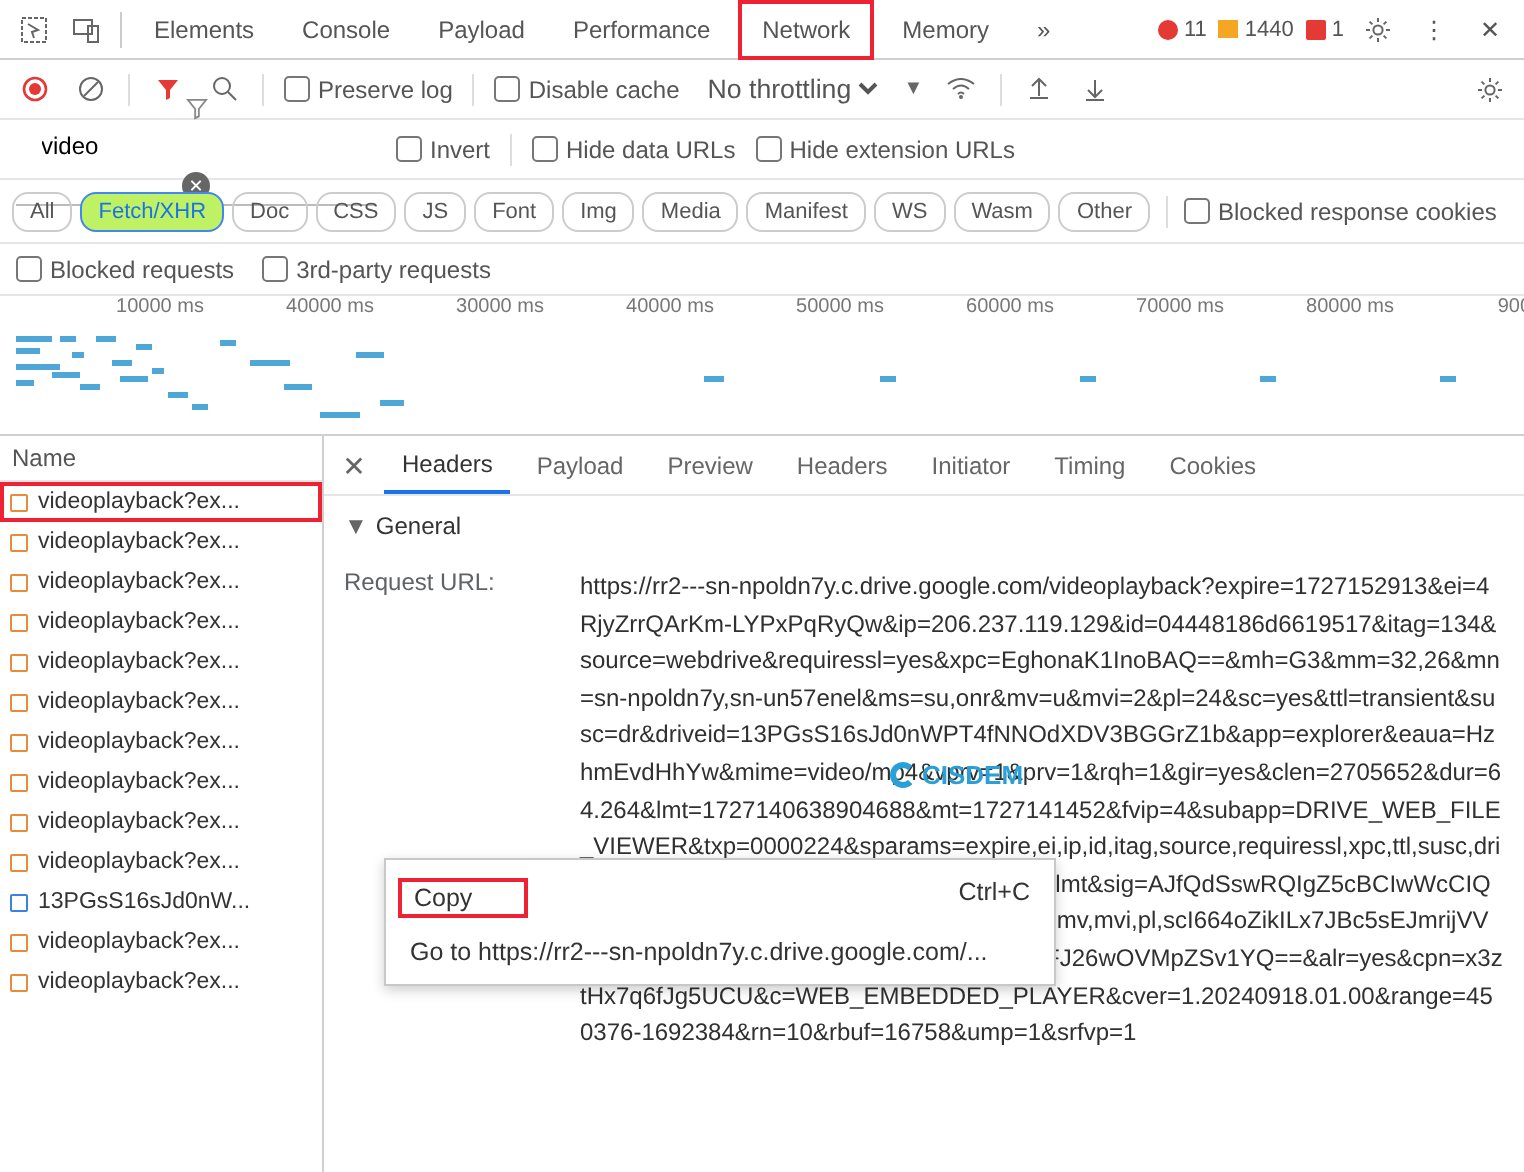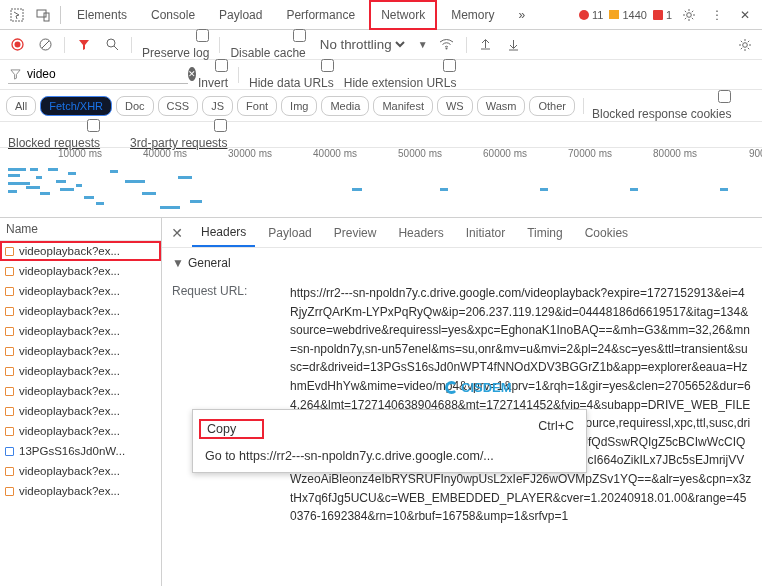--- a/index.html
+++ b/index.html
@@ -12,31 +12,31 @@
 .tab-bar .right { margin-left: auto; gap: 6px; display: flex; align-items: center; }
 .err-badge { display: inline-flex; align-items: center; gap: 3px; font-size: 11px; color: #555; }
 .err-badge .dot { width: 10px; height: 10px; border-radius: 50%; display: inline-block; }
 .dot.red { background: #e53935; }
 .dot.amber { background: #f5a623; width: 0; height: 0; border-left: 5px solid transparent; border-right: 5px solid transparent; border-bottom: 9px solid #f5a623; border-radius: 0; }
 .dot.sq { background: #e53935; border-radius: 1px; }
 .tool-bar { height: 30px; border-bottom: 1px solid #e6e6e6; padding: 0 8px; gap: 10px; }
 .tool-bar .icon-btn { width: 18px; height: 18px; display: flex; align-items: center; justify-content: center; color: #666; cursor: pointer; }
 .record { color: #e53935; }
 .funnel { color: #e53935; }
-.chk { display: inline-flex; align-items: flex-end; gap: 4px; color: #555; flex-direction: column; }
+.chk { display: inline-flex; align-items: flex-start; gap: 4px; color: #555; }
 .chk input { margin: 0; }
 .sel { border: none; color: #555; background: transparent; }
 .filter-bar { height: 30px; border-bottom: 1px solid #e6e6e6; padding: 0 8px; gap: 10px; }
-.filter-input-wrap { display: flex; align-items: center; gap: 6px; width: 180px; border-bottom: 1px solid #bbb; padding: 2px 2px; }
+.filter-input-wrap { display: flex; align-items: center; gap: 6px; width: 180px; border-bottom: 1px solid #bbb; padding: 2px 2px; flex-direction: column; }
 .filter-input-wrap input { border: none; outline: none; flex: 1; font-size: 12px; }
 .clear-x { width: 14px; height: 14px; border-radius: 50%; background: #666; color: #fff; display: flex; align-items: center; justify-content: center; font-size: 9px; cursor: pointer; }
 .type-bar { height: 32px; border-bottom: 1px solid #e6e6e6; padding: 0 6px; gap: 4px; flex-wrap: wrap; }
 .pill { padding: 3px 8px; border: 1px solid #ccc; border-radius: 8px; color: #555; cursor: pointer; font-size: 11px; }
-.pill.active { background: #0f172a; border-color: #4285f4; color: #1a73e8; }
-.extra-bar { height: 26px; border-bottom: 1px solid #e6e6e6; padding: 0 8px; gap: 30px; text-decoration: underline; }
+.pill.active { background: #bef264; border-color: #4285f4; color: #1a73e8; }
+.extra-bar { height: 26px; border-bottom: 1px solid #e6e6e6; padding: 0 8px; gap: 14px; }
 .timeline { height: 70px; border-bottom: 1px solid #d0d0d0; position: relative; overflow: hidden; }
 .tl-labels { display: flex; position: absolute; top: 0; left: 0; right: 0; height: 14px; font-size: 10px; color: #777; }
 .tl-label { position: absolute; transform: translateX(-50%); }
 .tl-body { position: absolute; top: 14px; left: 0; right: 0; bottom: 0; }
 .tl-seg { position: absolute; height: 3px; background: #4fa7d8; }
 .main-split { display: flex; height: calc(586px - 30px - 30px - 30px - 32px - 26px - 70px); }
 .req-list { width: 162px; border-right: 1px solid #d0d0d0; overflow-y: auto; }
 .req-list .hdr { padding: 4px 6px; color: #555; border-bottom: 1px solid #e6e6e6; font-weight: 500; }
 .req-item { display: flex; align-items: center; gap: 5px; padding: 4px 5px; font-size: 11.5px; color: #333; cursor: pointer; white-space: nowrap; overflow: hidden; }
 .req-item .sq { width: 9px; height: 9px; border: 1px solid #e88b3b; display: inline-block; flex-shrink: 0; border-radius: 1px; }
@@ -47,21 +47,21 @@
 .detail-tabs { height: 30px; border-bottom: 1px solid #e6e6e6; display: flex; align-items: center; gap: 4px; padding: 0 4px; }
 .detail-tabs .close { width: 22px; text-align: center; color: #666; cursor: pointer; font-size: 14px; }
 .d-tab { padding: 6px 9px; color: #666; cursor: pointer; font-size: 12px; }
 .d-tab.active { color: #333; border-bottom: 2px solid #1a73e8; }
 .detail-body { flex: 1; overflow: auto; padding: 8px 10px; font-size: 12px; }
 .gen-hdr { color: #333; margin-bottom: 14px; }
 .gen-hdr .tri { display: inline-block; margin-right: 4px; color: #666; }
 .kv { display: flex; gap: 8px; margin-bottom: 4px; align-items: flex-start; }
 .kv .k { color: #5f6368; min-width: 110px; }
 .kv .v { color: #303030; word-break: break-all; flex: 1; line-height: 1.55; }
-.ctx-menu { position: absolute; left: 30px; top: 191px; width: 395px; background: #fff; border: 1px solid #c8c8c8; box-shadow: 0 2px 6px rgba(0,0,0,.2); padding: 4px 0; z-index: 10; }
+.ctx-menu { position: absolute; left: 30px; top: 211px; width: 336px; background: #fff; border: 1px solid #c8c8c8; box-shadow: 0 2px 6px rgba(0,0,0,.2); padding: 4px 0; z-index: 10; }
 .ctx-item { padding: 5px 12px; display: flex; justify-content: space-between; color: #333; cursor: default; font-size: 12.5px; }
 .ctx-item.hl .lbl { border: 2px solid #e23; padding: 1px 26px 1px 6px; margin-left: -6px; }
 .cisdem { position: absolute; left: 445px; top: 380px; font-weight: bold; color: #2aa0d8; font-size: 13px; z-index: 5; display: flex; align-items: center; gap: 3px; }
 .cisdem .c { width: 13px; height: 13px; border: 3px solid #2aa0d8; border-right-color: transparent; border-radius: 50%; display: inline-block; }
 svg { display: block; }
 </style>
 </head>
 <body>
 
 <div class="row tab-bar">

